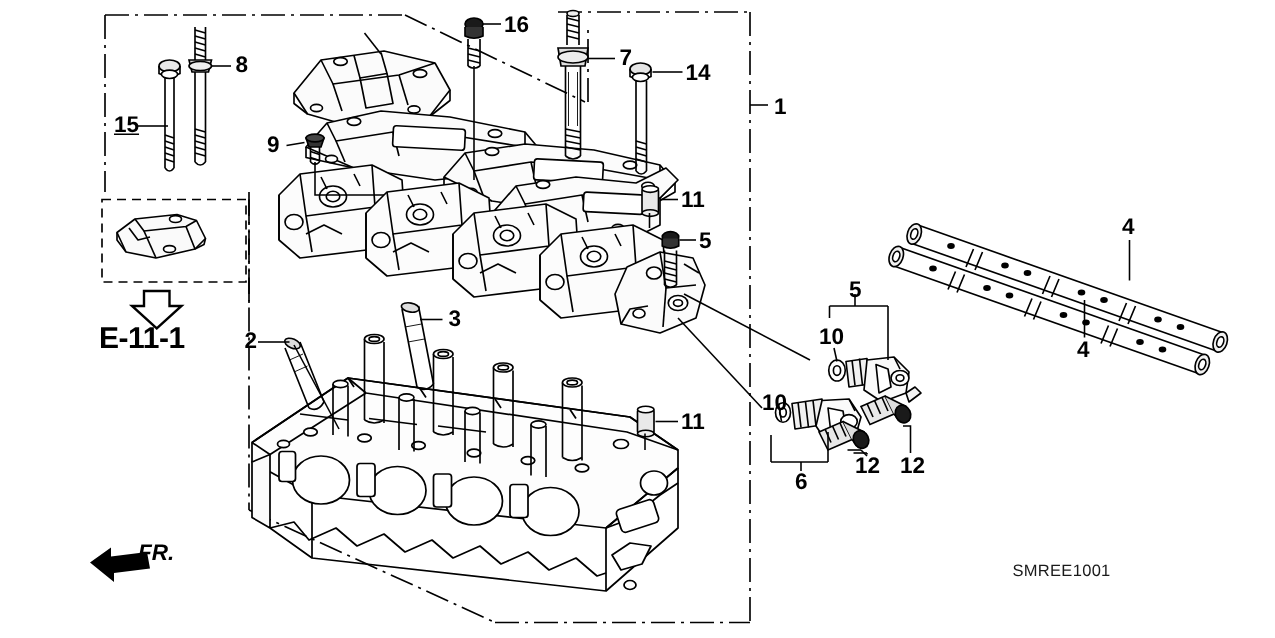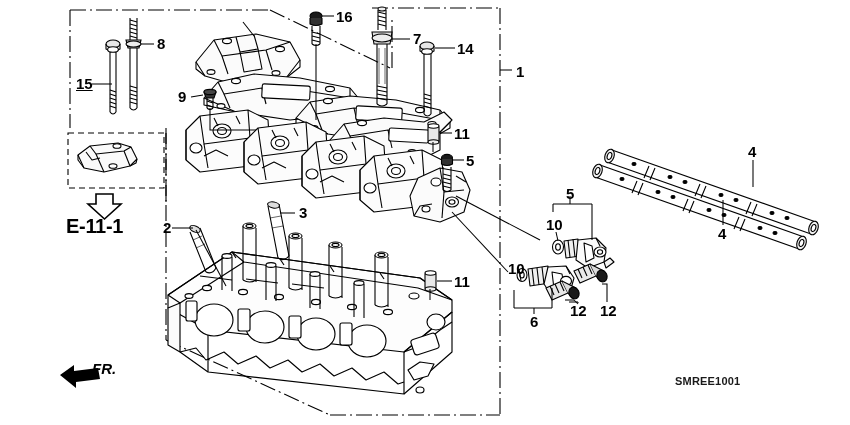--- a/index.html
+++ b/index.html
@@ -50,21 +50,21 @@
     font-size: 15px;
     font-weight: bold;
     font-style: italic;
     color: #000000;
     white-space: nowrap;
   }
   .code-label {
     position: absolute;
     font-family: "Liberation Sans", sans-serif;
     font-size: 11px;
-    font-weight: bold;
+    font-weight: normal;
     color: #1a1a1a;
     letter-spacing: 0.2px;
     white-space: nowrap;
   }
 </style>
 </head>
 <body>
 
 <div id="diagram-root">
 

